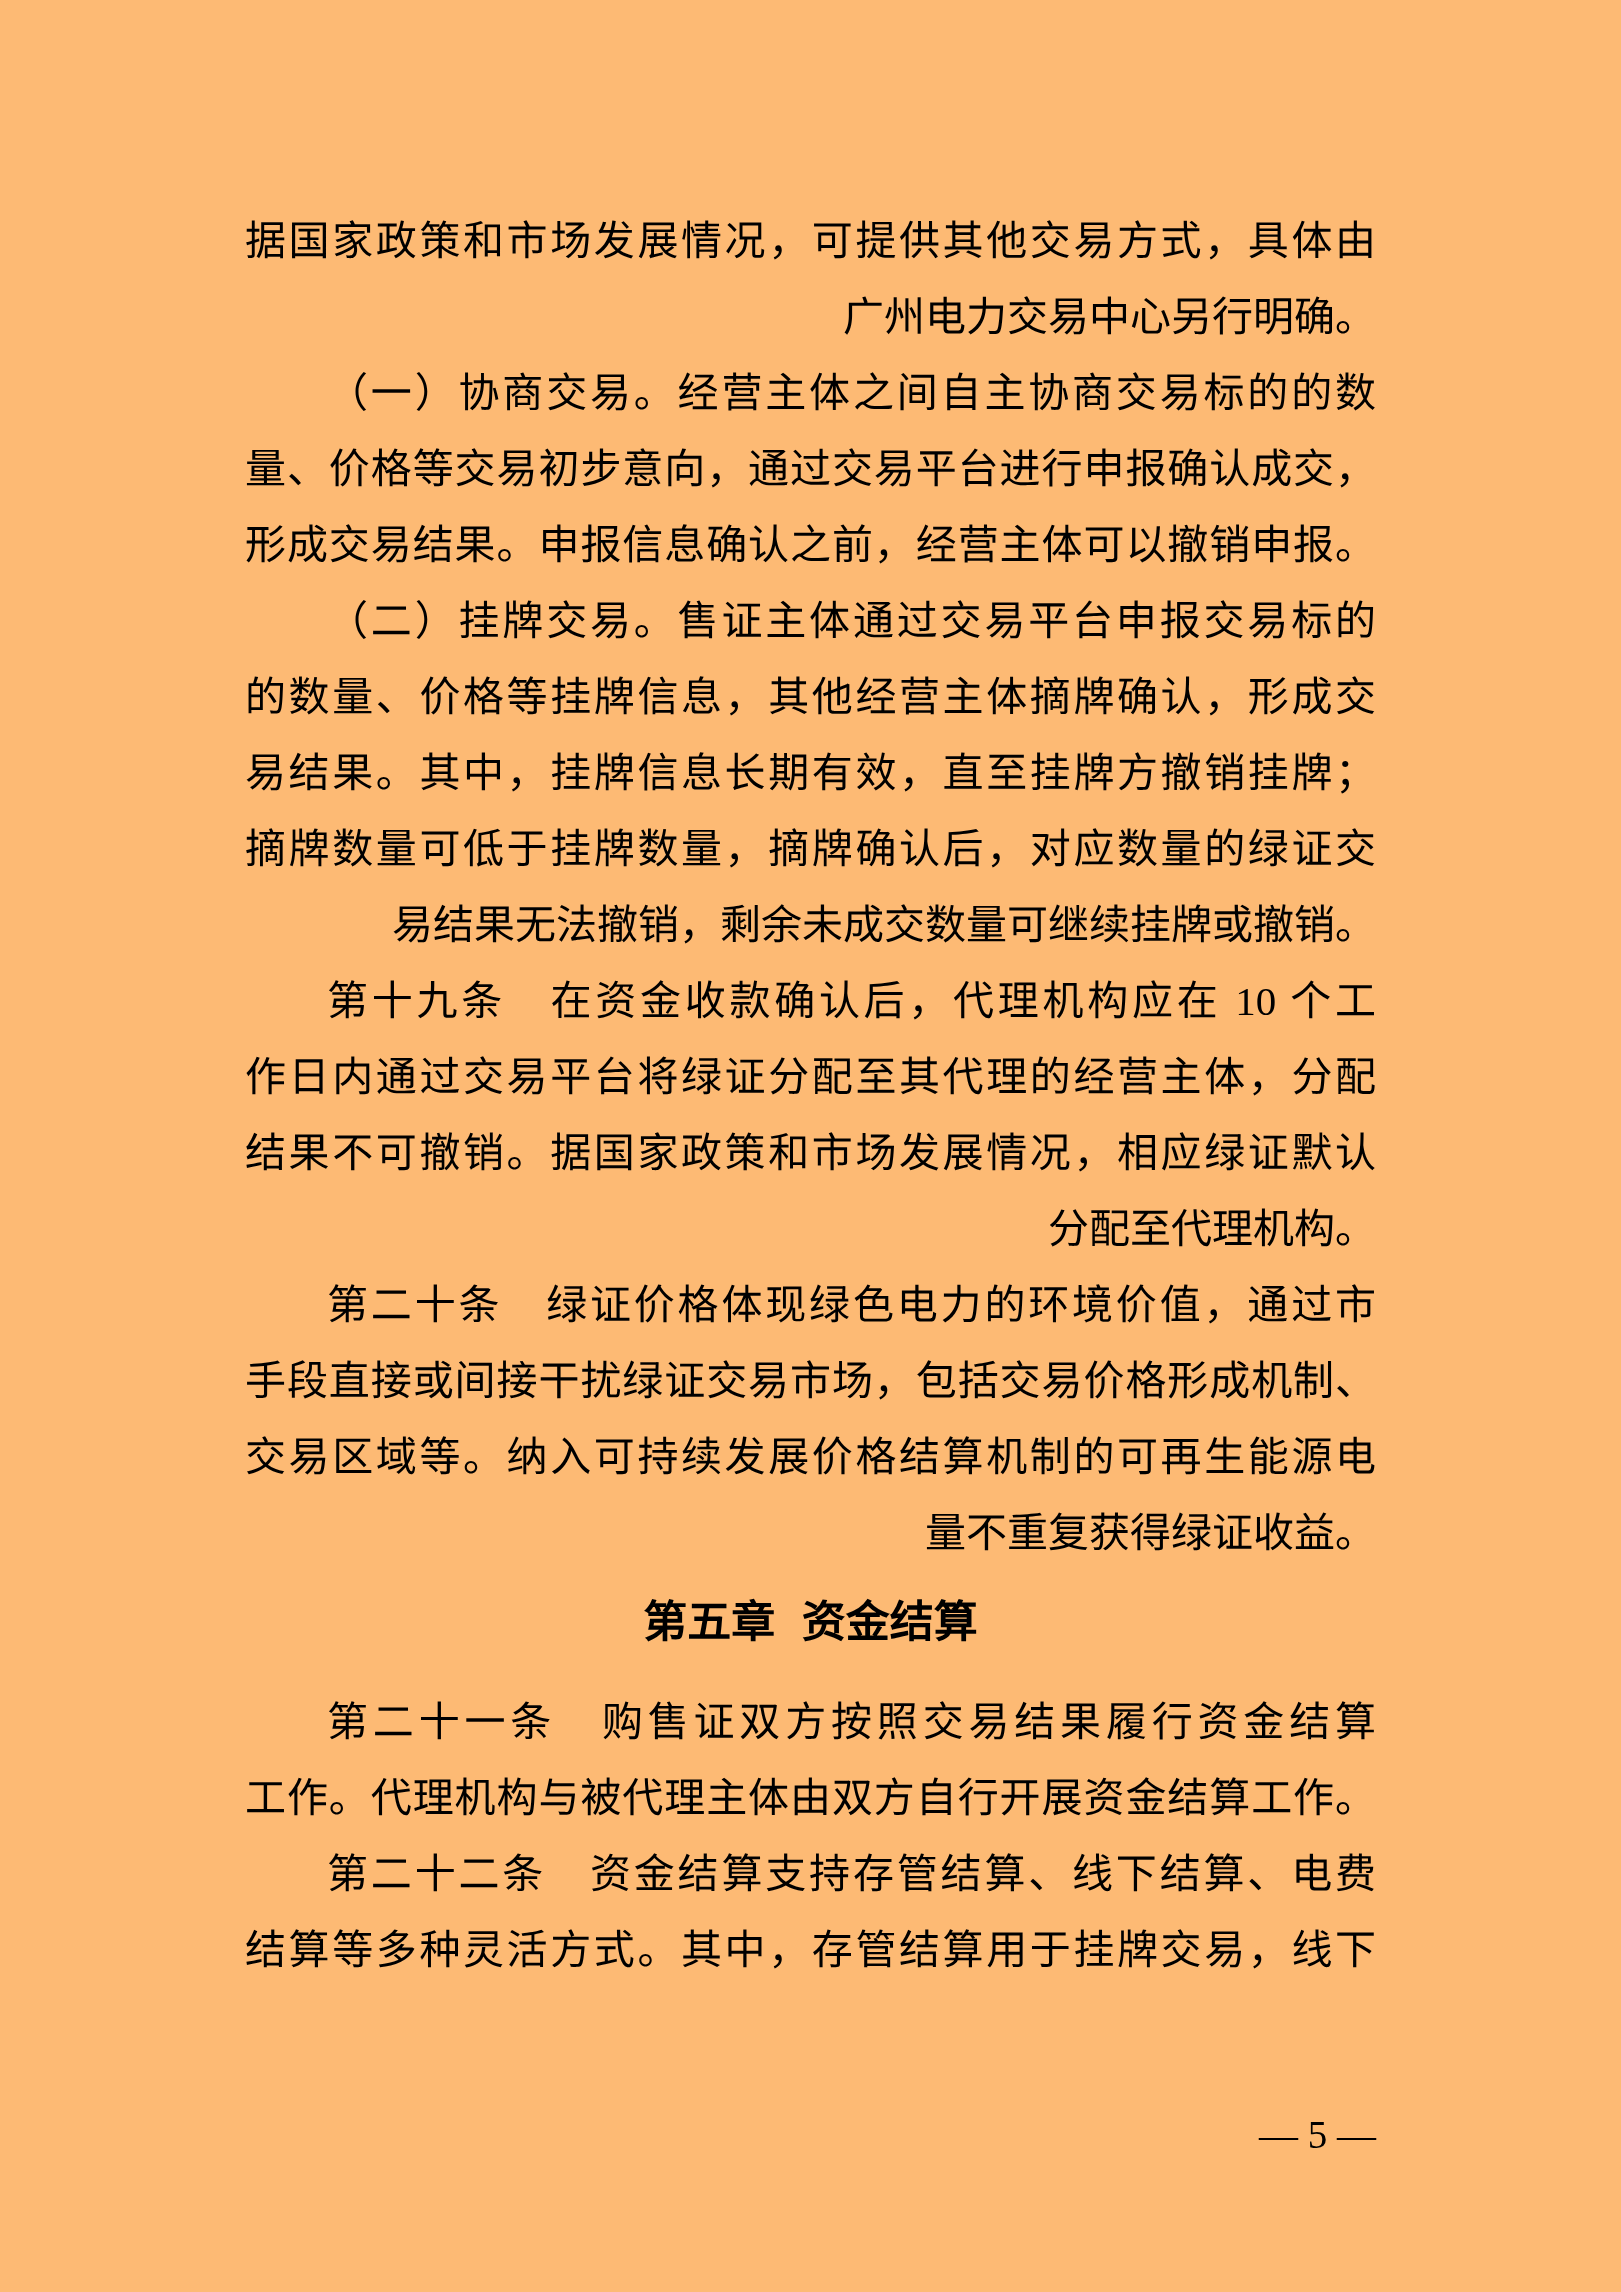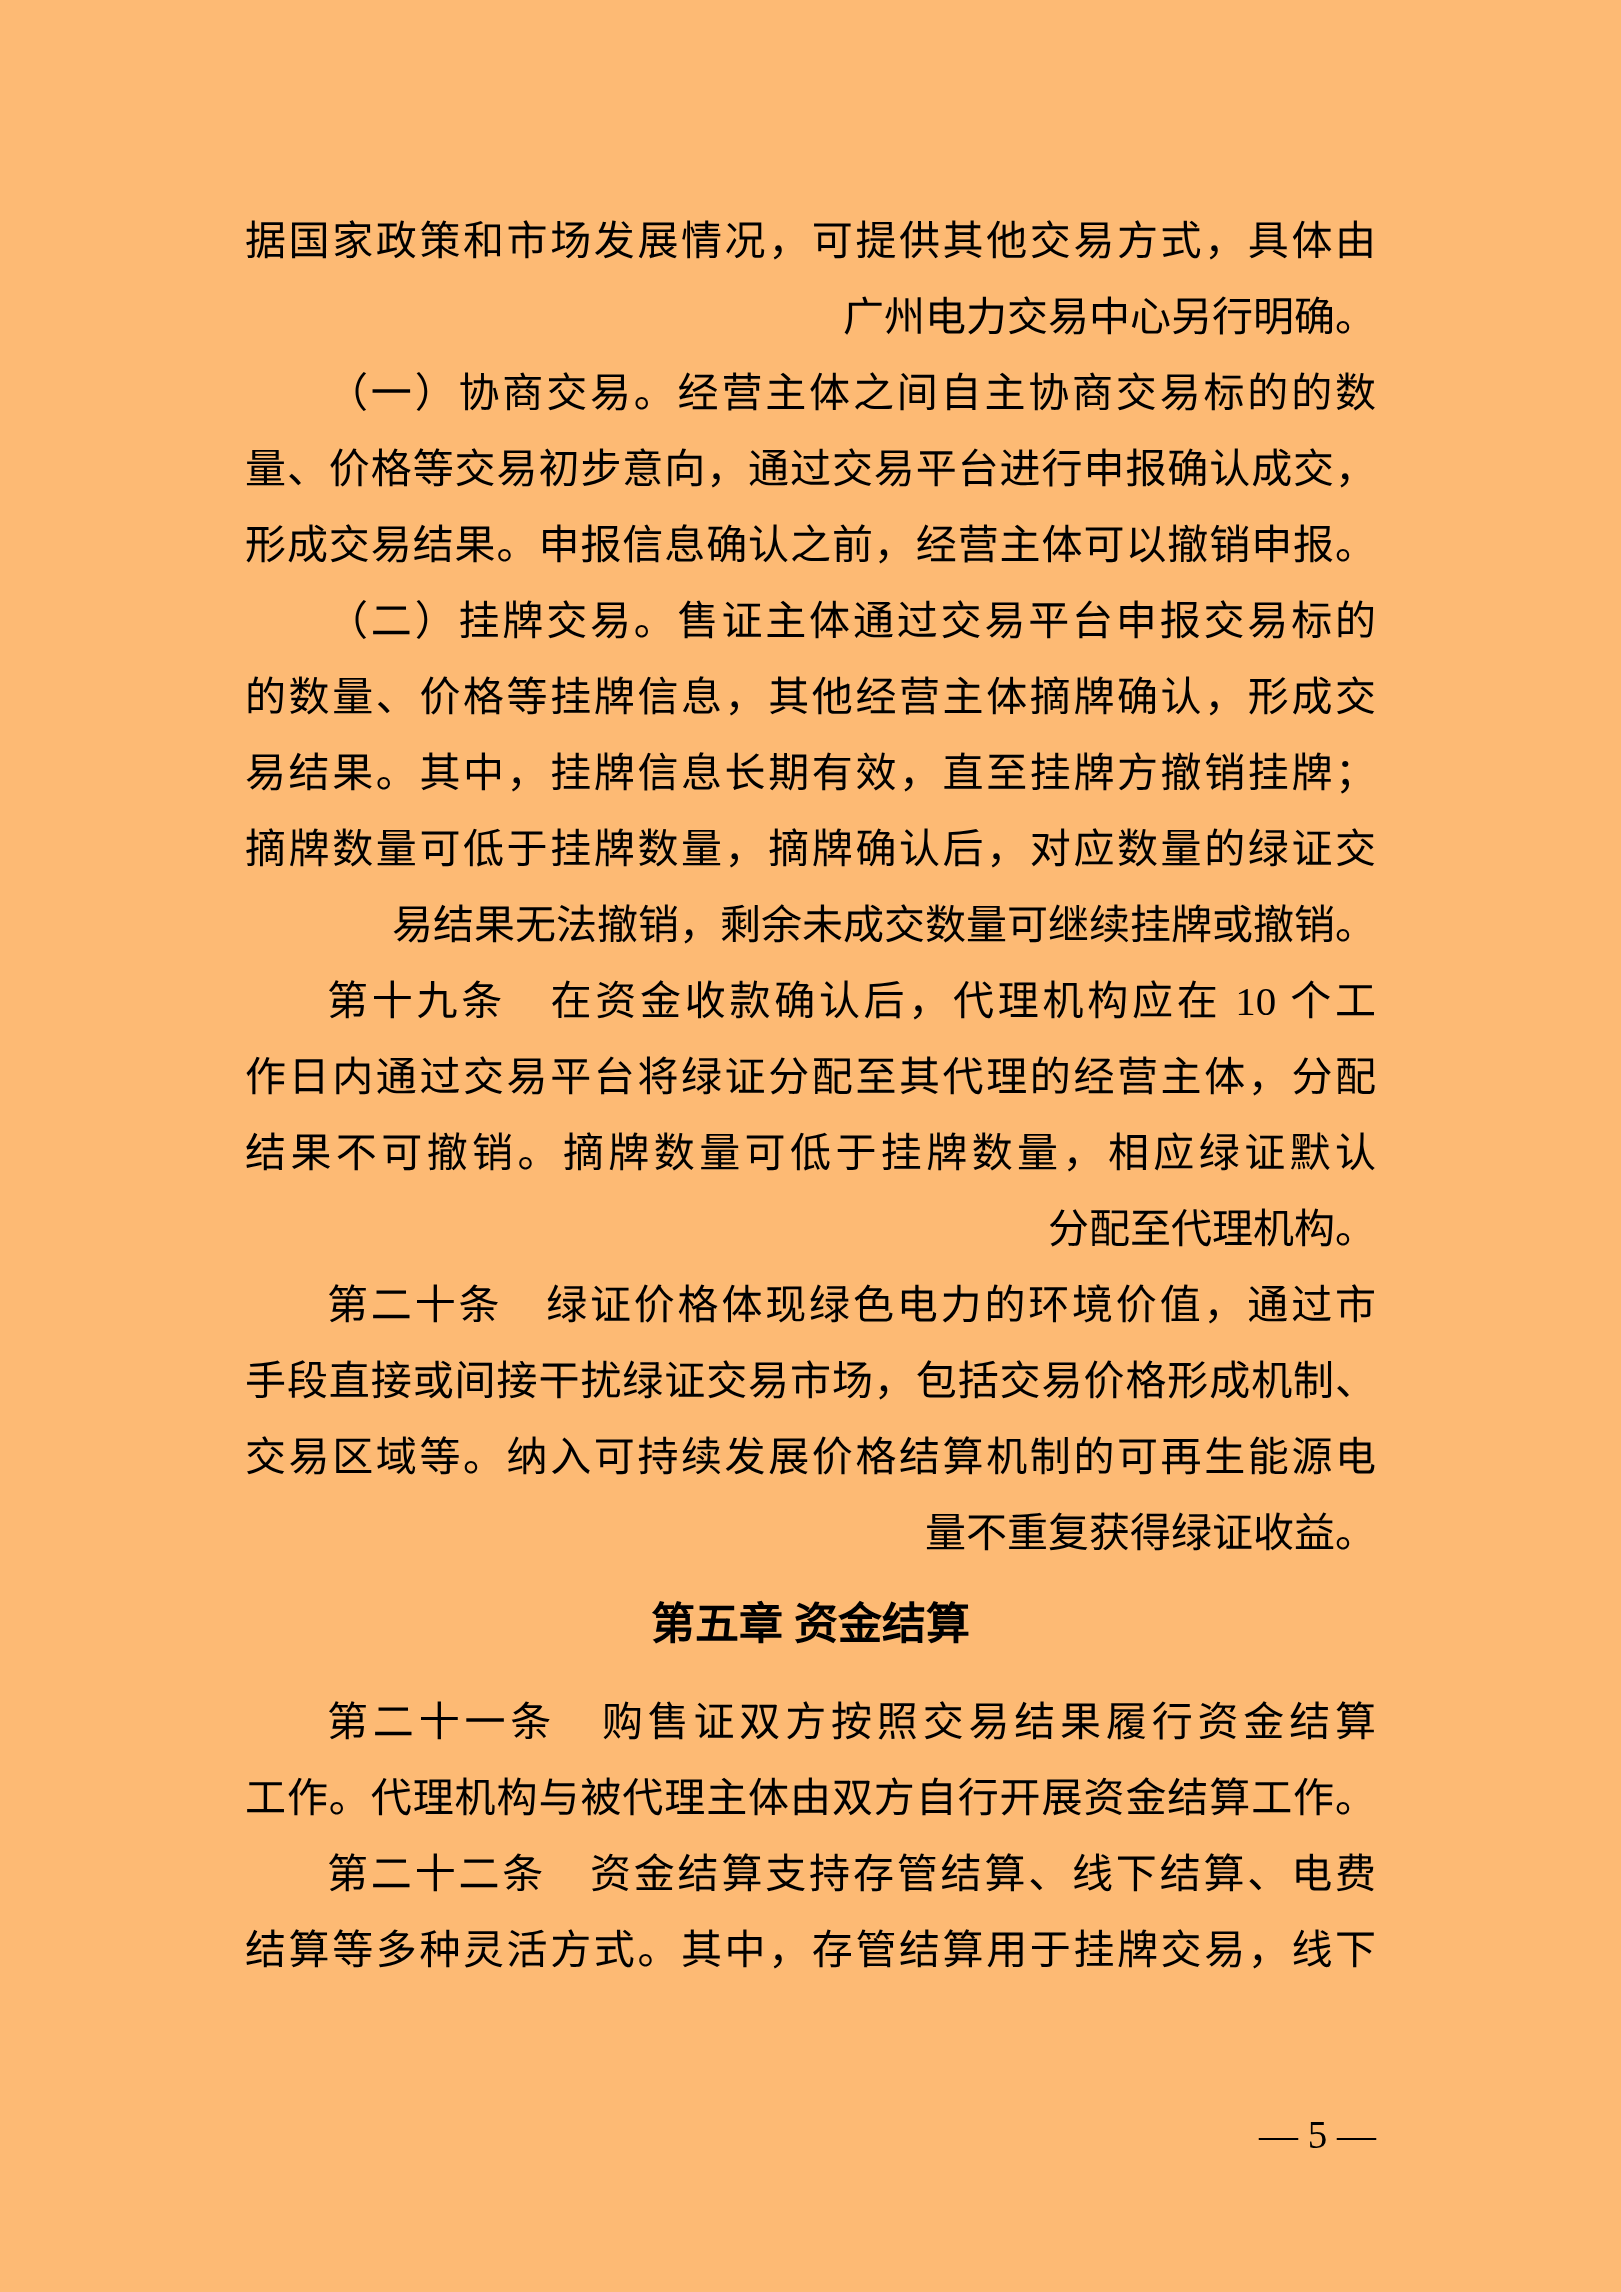--- a/index.html
+++ b/index.html
@@ -35,21 +35,21 @@
   .para-start {
     text-align: justify;
     text-align-last: justify;
     text-justify: inter-character;
   }
   .para-start { text-indent: 2em; }
   .para-end { text-align: right; }
   .chapter-heading {
     text-align: left;
     text-align-last: center;
-    font-family: Liberation Serif, serif;
+    font-family: Liberation Mono, monospace;
     font-weight: 700;
     font-size: 44px;
     margin-top: 15.7px;
     margin-bottom: 21.6px;
   }
   .pagenum {
     position: absolute;
     top: 2109px;
     right: 245px;
     font-size: 39px;
@@ -67,21 +67,21 @@
       <div class="line para-start">（一）协商交易。经营主体之间自主协商交易标的的数</div>
       <div class="line body-justified">量、价格等交易初步意向，通过交易平台进行申报确认成交，</div>
       <div class="line body-justified">形成交易结果。申报信息确认之前，经营主体可以撤销申报。</div>
       <div class="line para-start">（二）挂牌交易。售证主体通过交易平台申报交易标的</div>
       <div class="line body-justified">的数量、价格等挂牌信息，其他经营主体摘牌确认，形成交</div>
       <div class="line body-justified">易结果。其中，挂牌信息长期有效，直至挂牌方撤销挂牌；</div>
       <div class="line body-justified">摘牌数量可低于挂牌数量，摘牌确认后，对应数量的绿证交</div>
       <div class="line para-end">易结果无法撤销，剩余未成交数量可继续挂牌或撤销。</div>
       <div class="line para-start">第十九条　在资金收款确认后，代理机构应在 10 个工</div>
       <div class="line body-justified">作日内通过交易平台将绿证分配至其代理的经营主体，分配</div>
-      <div class="line body-justified">结果不可撤销。摘牌数量可低于挂牌数量，相应绿证默认</div>
+      <div class="line body-justified">结果不可撤销。据国家政策和市场发展情况，相应绿证默认</div>
       <div class="line para-end">分配至代理机构。</div>
       <div class="line para-start">第二十条　绿证价格体现绿色电力的环境价值，通过市</div>
       <div class="line body-justified">手段直接或间接干扰绿证交易市场，包括交易价格形成机制、</div>
       <div class="line body-justified">交易区域等。纳入可持续发展价格结算机制的可再生能源电</div>
       <div class="line para-end">量不重复获得绿证收益。</div>
       <div class="line chapter-heading">第五章 资金结算</div>
       <div class="line para-start">第二十一条　购售证双方按照交易结果履行资金结算</div>
       <div class="line body-justified">工作。代理机构与被代理主体由双方自行开展资金结算工作。</div>
       <div class="line para-start">第二十二条　资金结算支持存管结算、线下结算、电费</div>
       <div class="line body-justified">结算等多种灵活方式。其中，存管结算用于挂牌交易，线下</div>

